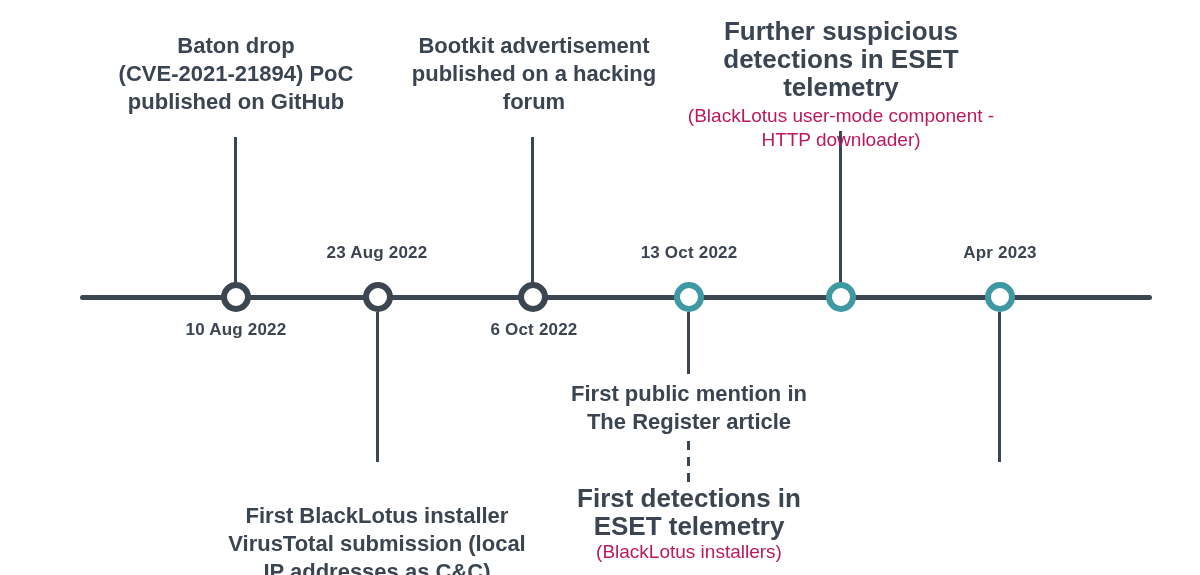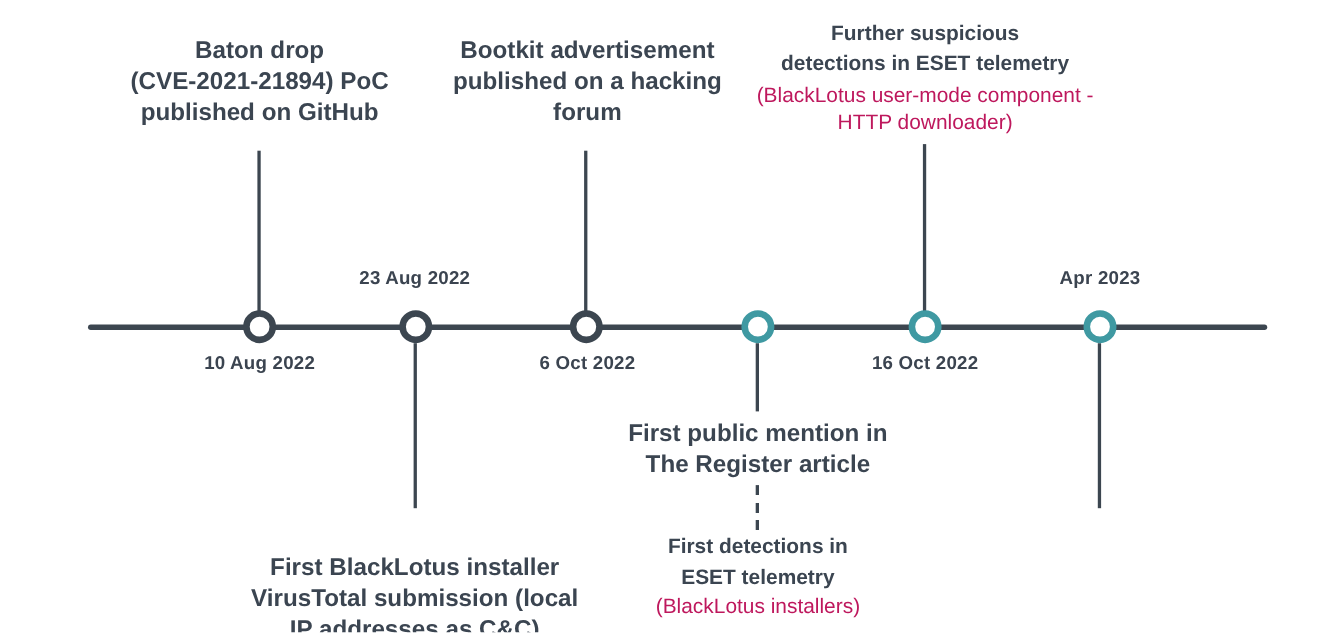--- a/index.html
+++ b/index.html
@@ -66,21 +66,21 @@
     line-height: 24px;
     color: #be185d;
   }
   .event-group {
     position: absolute;
     transform: translateX(-50%);
     text-align: center;
   }
   .event-group .title {
     white-space: pre-line;
-    font-size: 19px;
+    font-size: 26px;
     font-weight: 600;
     line-height: 28px;
     color: #3b4551;
   }
   .date-label {
     position: absolute;
     transform: translateX(-50%);
     white-space: nowrap;
     font-size: 17px;
     font-weight: 700;
@@ -107,21 +107,21 @@
   <div class="node" style="left:221px;"></div>
   <div class="node" style="left:363px;"></div>
   <div class="node" style="left:518px;"></div>
   <div class="node teal" style="left:674px;"></div>
   <div class="node teal" style="left:826px;"></div>
   <div class="node teal" style="left:985px;"></div>
 
   <div class="date-label" style="left:236px; top:320px;">10 Aug 2022</div>
   <div class="date-label" style="left:377px; top:243px;">23 Aug 2022</div>
   <div class="date-label" style="left:534px; top:320px;">6 Oct 2022</div>
-  <div class="date-label" style="left:841px; top:320px;">16 Oct 2022</div>
+  <div class="date-label" style="left:689px; top:243px;">13 Oct 2022</div>
   <div class="date-label" style="left:1000px; top:243px;">Apr 2023</div>
 
   <div class="event-title" style="left:236px; top:32px; width:280px;">Baton drop
 (CVE-2021-21894) PoC
 published on GitHub</div>
 
   <div class="event-title" style="left:534px; top:32px; width:280px;">Bootkit advertisement
 published on a hacking
 forum</div>
 

